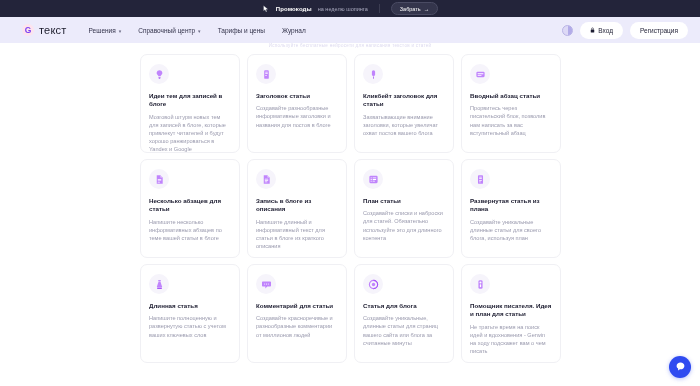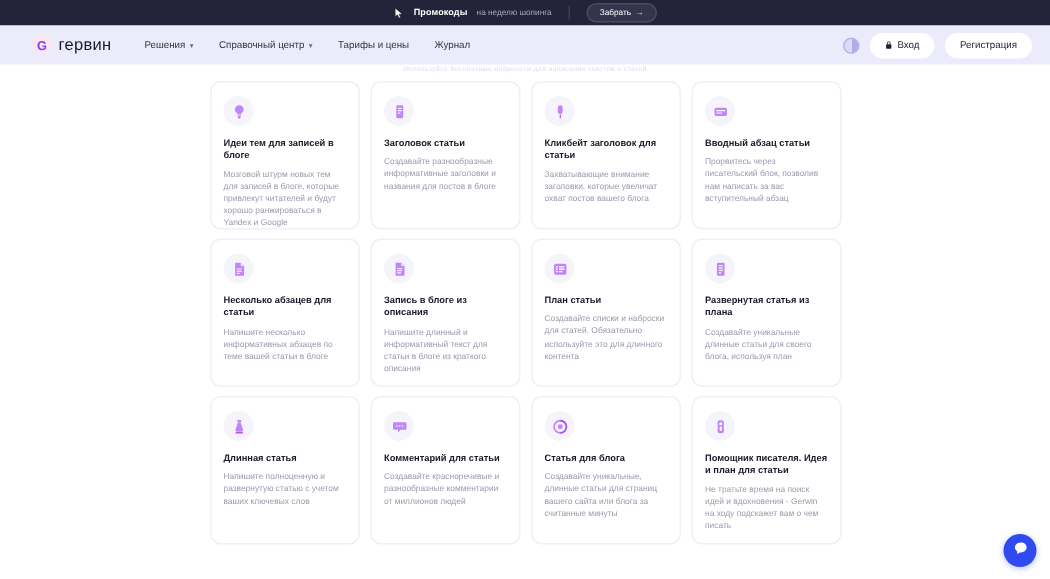--- a/index.html
+++ b/index.html
@@ -157,21 +157,21 @@
     <span>→</span>
   </span>
 </div>
 
 <div class="navbar">
 
   <div class="brand">
     <span class="brand-mark">
       <span class="brand-g">G</span>
     </span>
-    <span class="brand-name">гервин</span>
+    <span class="brand-name">текст</span>
   </div>
 
   <div class="nav-links">
     <div class="nav-link">
       <span>Решения</span>
       <span class="caret">▾</span>
     </div>
     <div class="nav-link">
       <span>Справочный центр</span>
       <span class="caret">▾</span>

